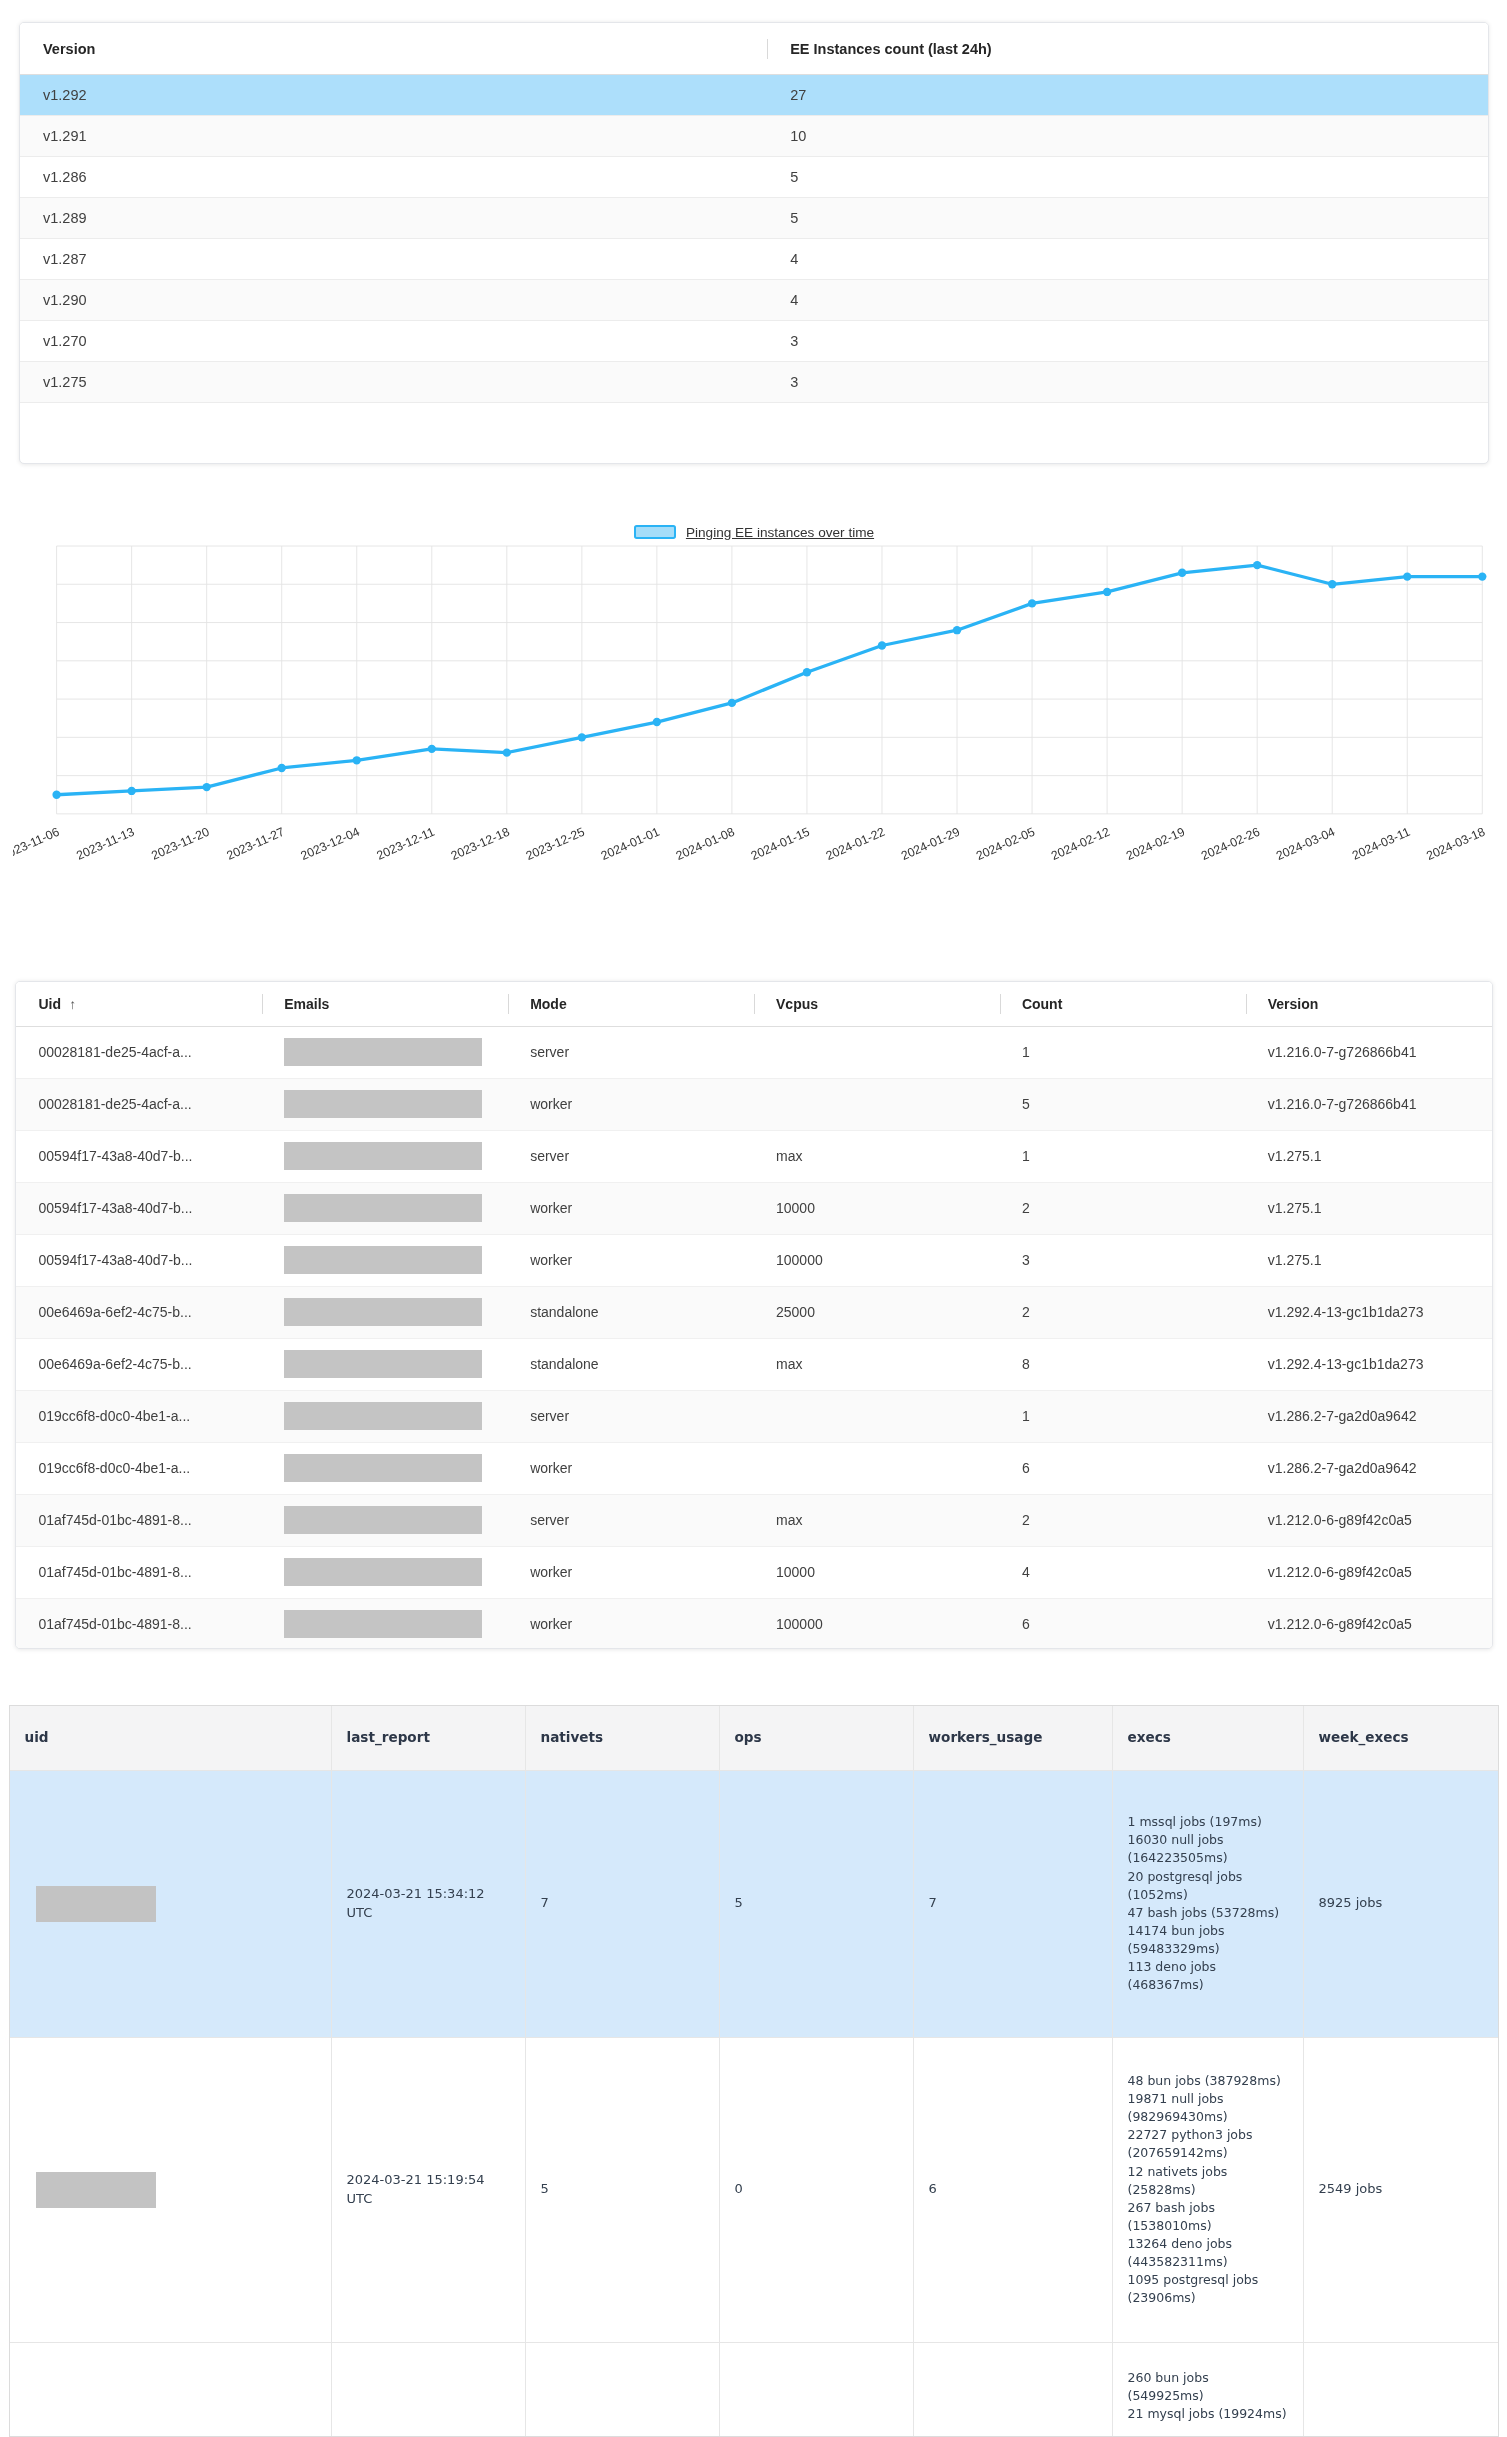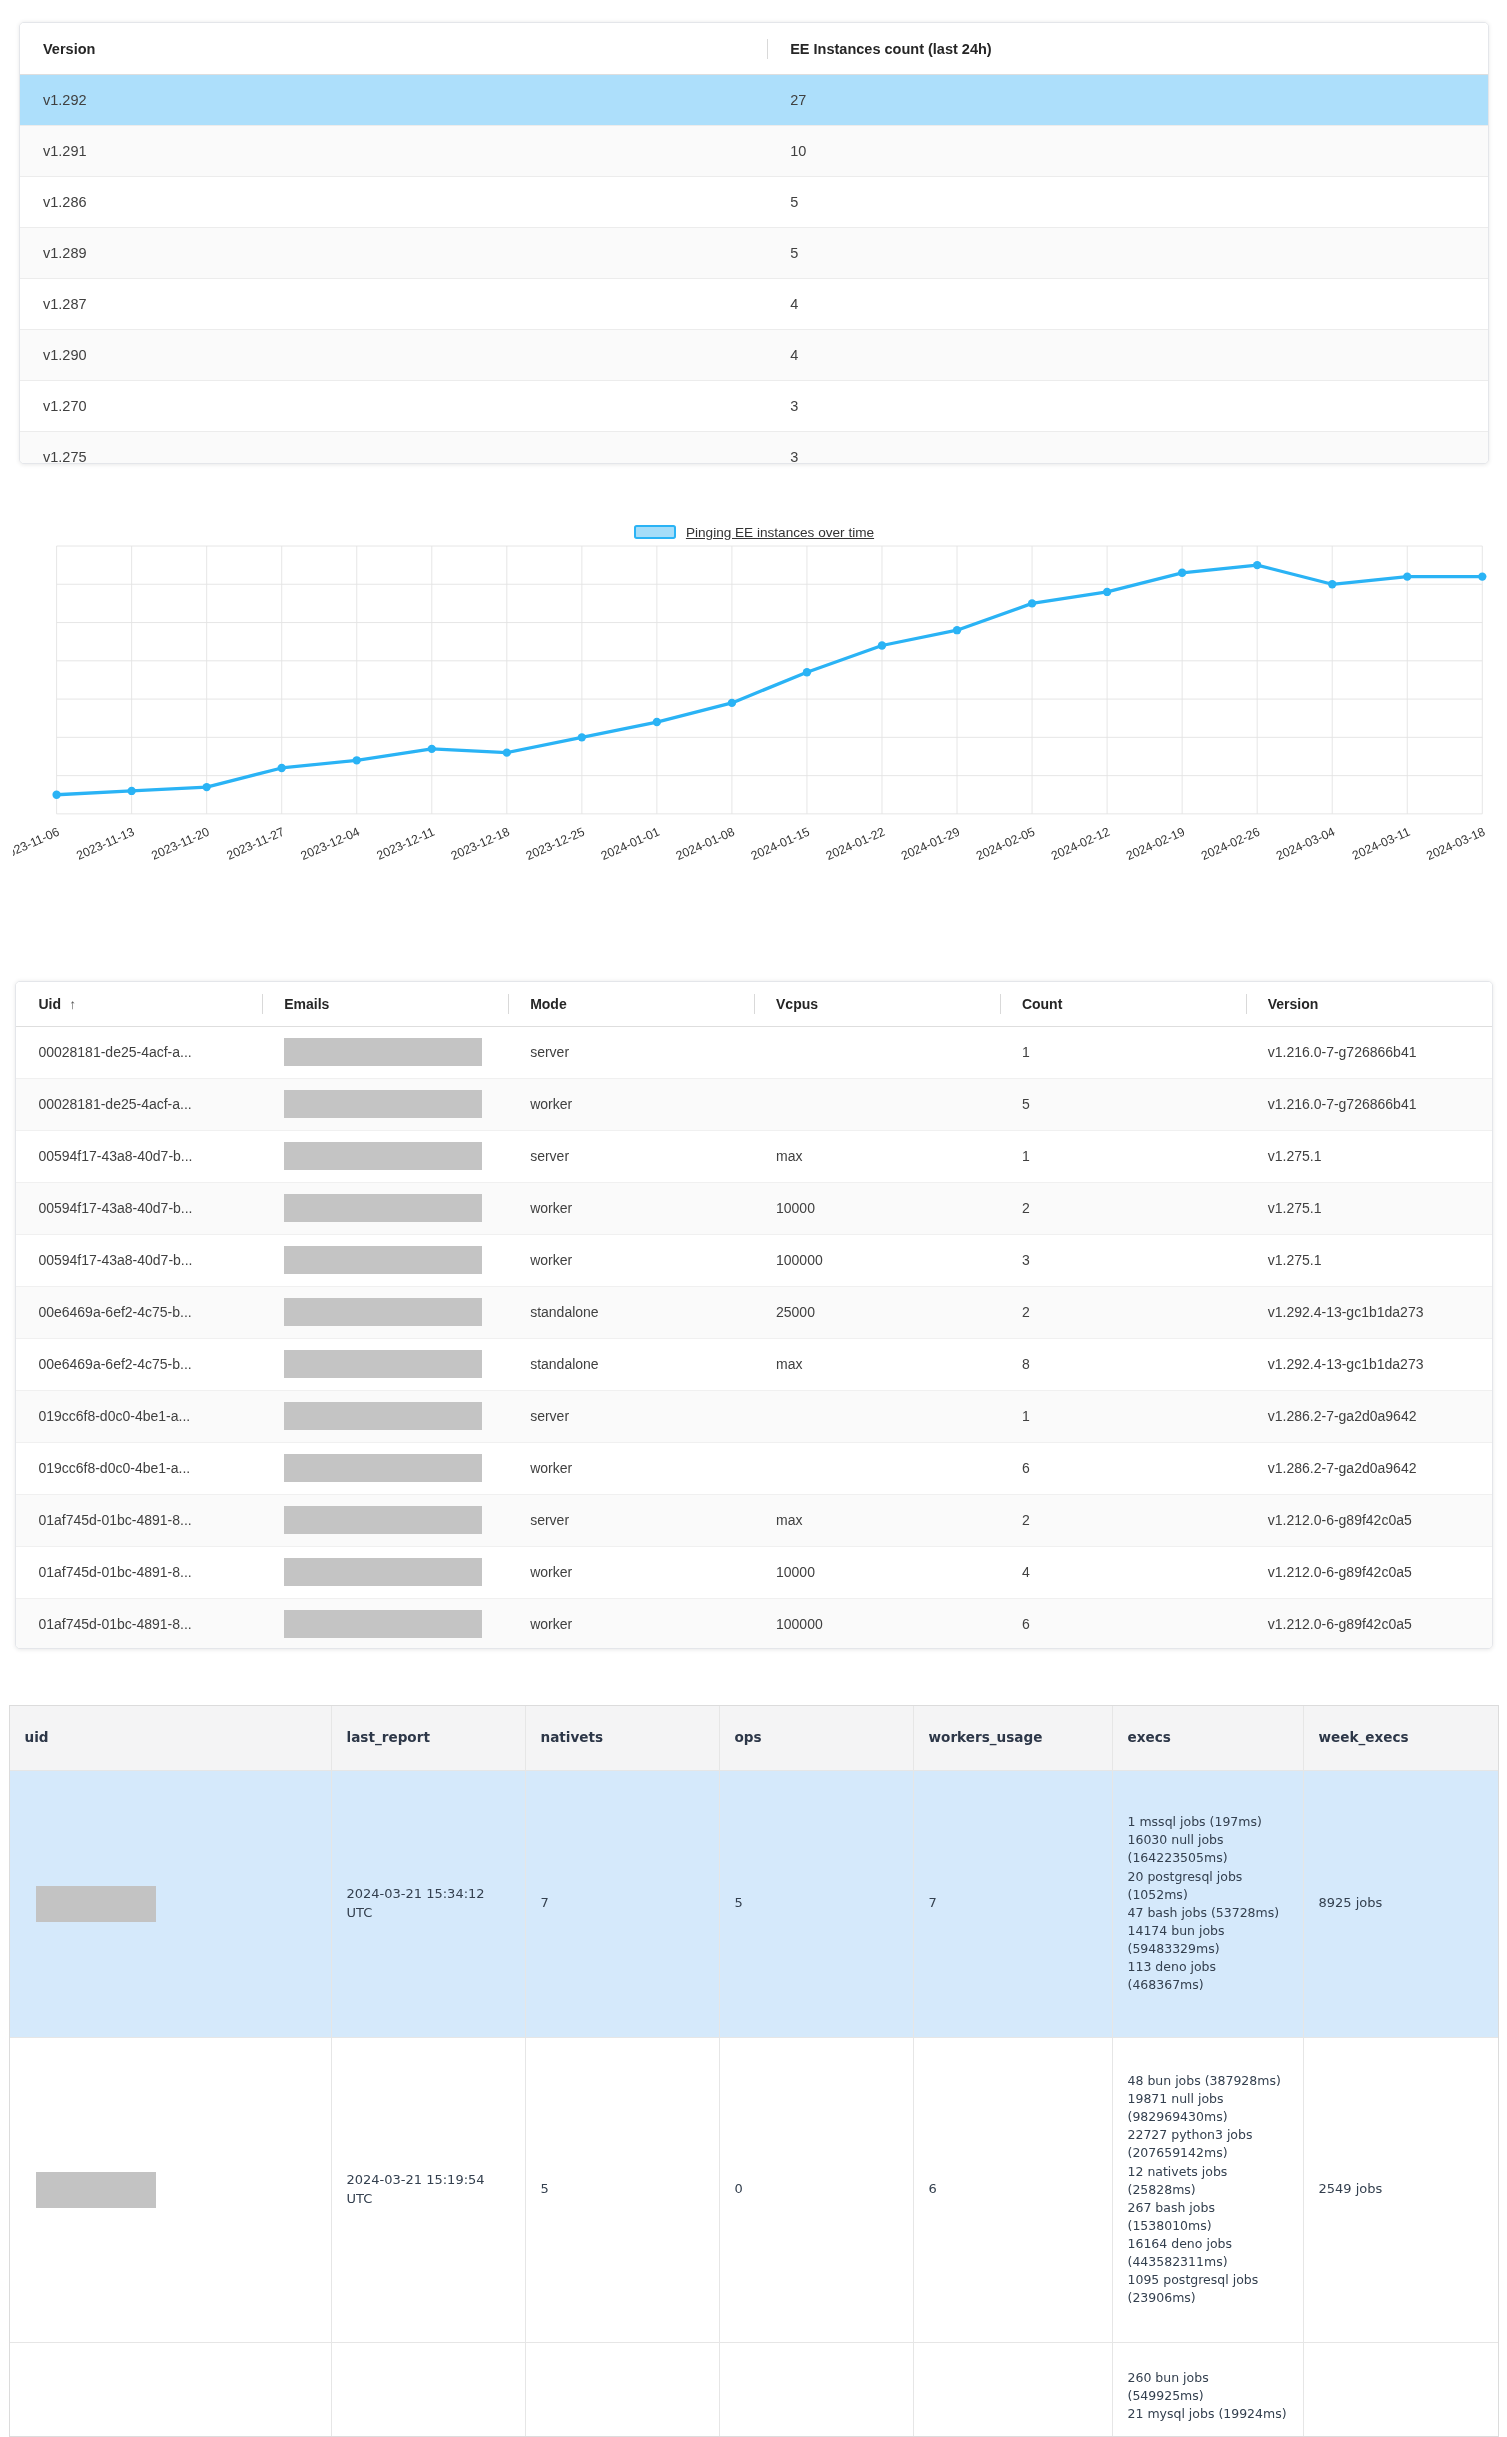--- a/index.html
+++ b/index.html
@@ -16,21 +16,21 @@
   }
 
   
   #card-version { margin:22px 19px 0; height:442px; }
   .vt-header { display:flex; height:52px; align-items:center; font-weight:bold; color:#262626;
                border-bottom:0.9px solid #dedede; font-size:14.5px; background:#fff; }
   .vt-h1 { width:50.9%; padding-left:23px; }
   .vt-h2 { flex:1; padding-left:23px; position:relative; }
   .vt-h2::before { content:""; position:absolute; left:0; top:50%; transform:translateY(-50%);
                    width:0.9px; height:20px; background:#d9d9d9; }
-  .vt-row { display:flex; height:51px; align-items:center; border-bottom:0.9px solid #ececec; font-size:14.5px; }
+  .vt-row { display:flex; height:41px; align-items:center; border-bottom:0.9px solid #ececec; font-size:14.5px; }
   .vt-row > span:first-child { width:50.9%; padding-left:23px; }
   .vt-row > span:last-child  { flex:1; padding-left:23px; }
   .vt-row:nth-child(even) { background:#fafafa; }
   .vt-row.selected { background:#addffb; }
 
   
   #chart-section { margin-top:58px; }
   .legend { display:flex; justify-content:center; align-items:center; gap:10px; height:20px; }
   .legend-swatch { width:42px; height:14.5px; border:2.7px solid #2ab3f5; background:#a5ddf9; border-radius:2.7px; }
   .legend-label { font-size:13.6px; color:#333;text-decoration:underline; }
@@ -363,21 +363,21 @@
         <div class="rt-cell">2024-03-21 15:19:54 UTC</div>
         <div class="rt-cell">5</div>
         <div class="rt-cell">0</div>
         <div class="rt-cell">6</div>
         <div class="rt-cell execs-cell">
           <div>48 bun jobs (387928ms)</div>
           <div>19871 null jobs (982969430ms)</div>
           <div>22727 python3 jobs (207659142ms)</div>
           <div>12 nativets jobs (25828ms)</div>
           <div>267 bash jobs (1538010ms)</div>
-          <div>16164 deno jobs (443582311ms)</div>
+          <div>13264 deno jobs (443582311ms)</div>
           <div>1095 postgresql jobs (23906ms)</div>
         </div>
         <div class="rt-cell">2549 jobs</div>
       </div>
       <div class="rt-row r3">
         <div class="rt-cell"></div>
         <div class="rt-cell"></div>
         <div class="rt-cell"></div>
         <div class="rt-cell"></div>
         <div class="rt-cell"></div>

